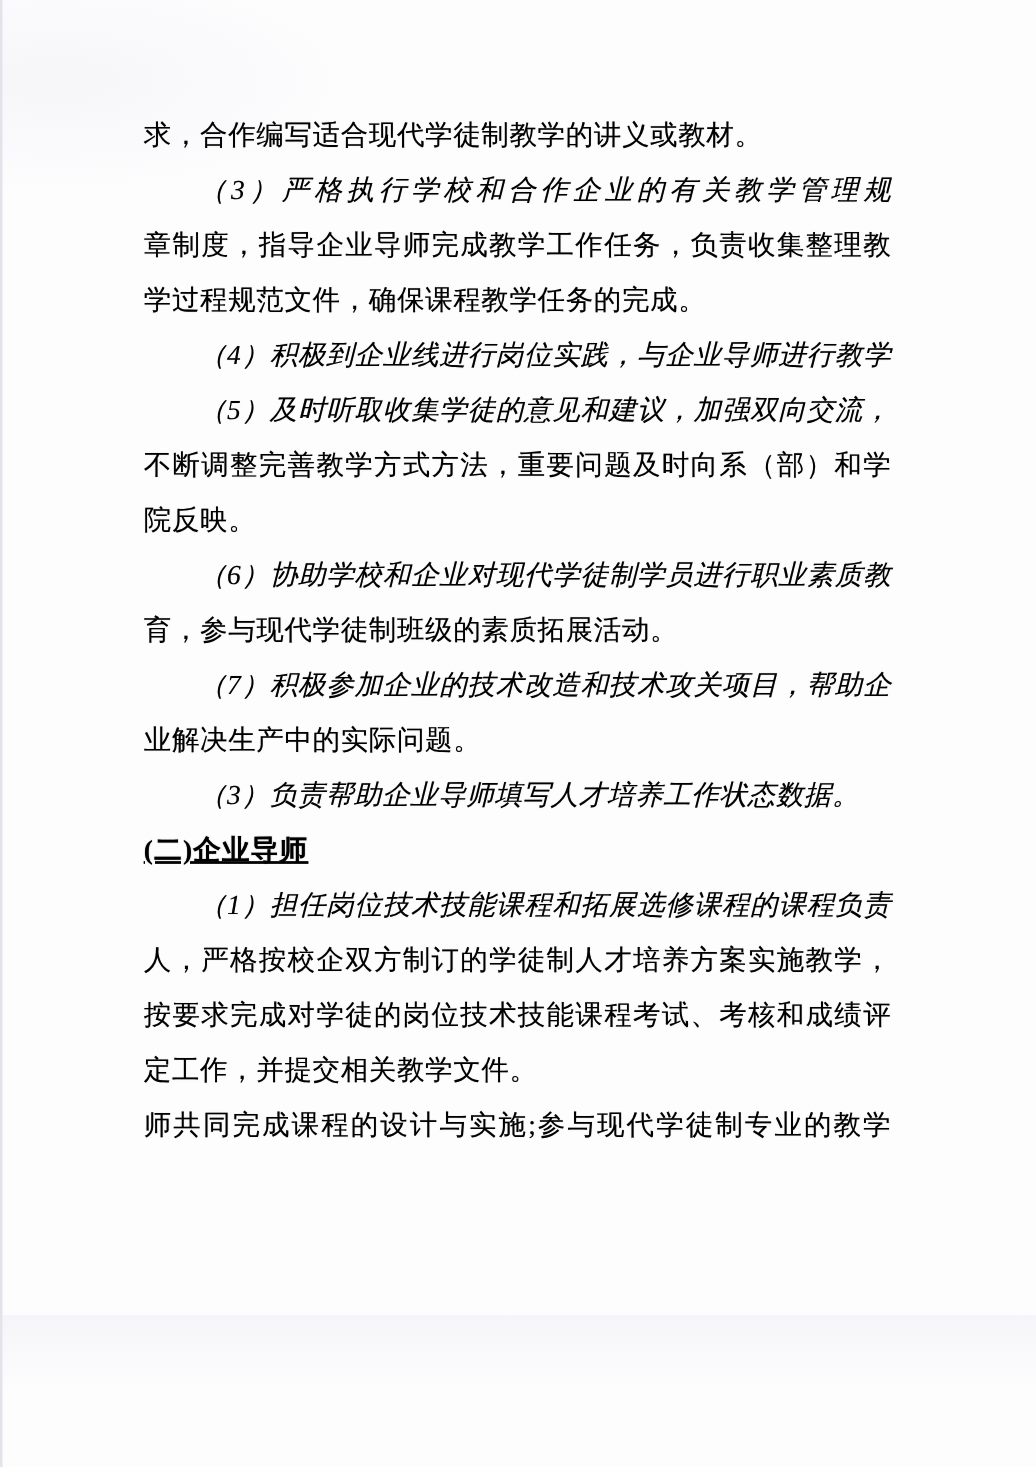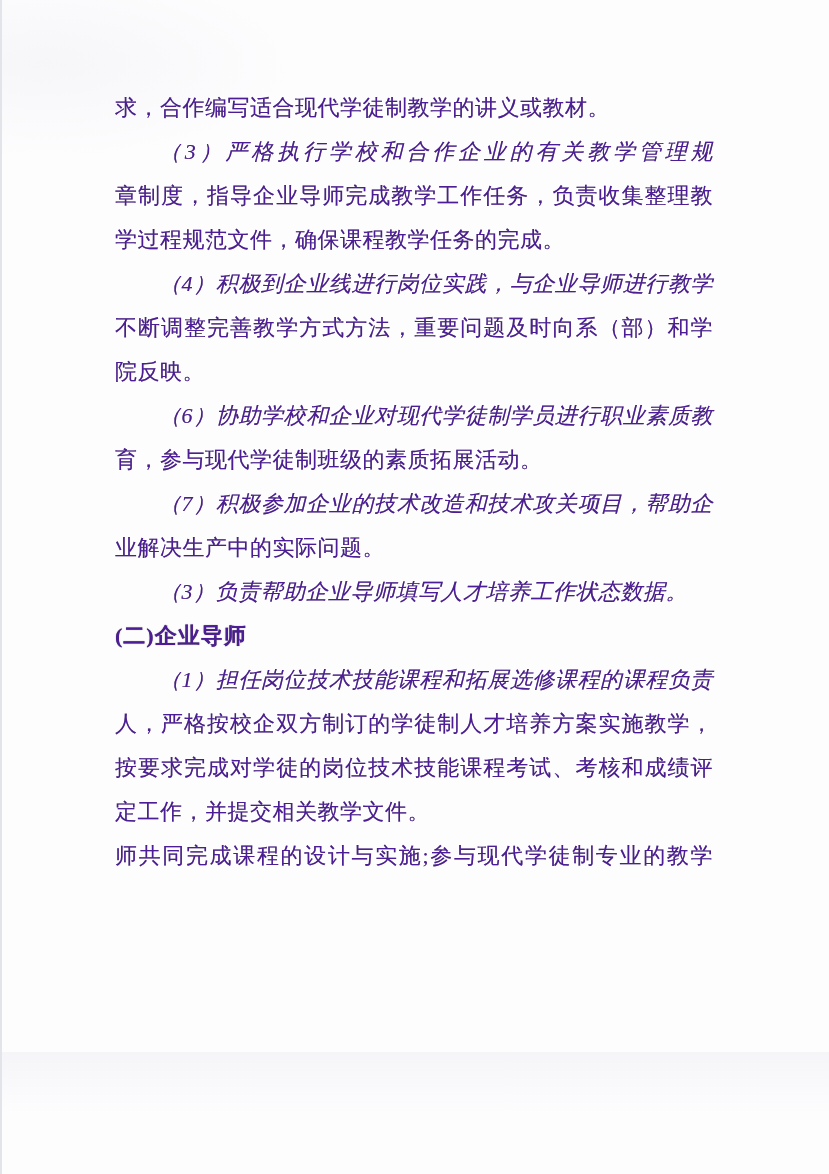--- a/index.html
+++ b/index.html
@@ -39,52 +39,54 @@
     left: 115px;
     top: 86px;
     width: 598px;
     color: #333333;
   }
   .line {
     font-size: 22px;
     line-height: 44px;
     height: 44px;
     letter-spacing: 0.5px;
-    color: #4c1d95;
+    color: #000000;
     text-align: left;
     
     text-shadow: 0 0 0.6px rgba(51,51,51,0.55);
   }
   .line.fill {
     text-align: justify;
     text-align-last: justify;
   }
   .line.indent {
     text-indent: 44px;
     font-style: italic;
   }
   .line.heading {
     font-weight: bold;
     letter-spacing: 1px;
     text-shadow: 0 0 0.8px rgba(34,34,34,0.8);
+    text-decoration: underline;
   }
 </style>
 </head>
 <body>
 
 <div class="page">
   <div class="smudge-top"></div>
   <div class="band-bottom"></div>
   <div class="edge-left"></div>
   <div class="content">
       <div class="line">求，合作编写适合现代学徒制教学的讲义或教材。</div>
       <div class="line indent fill">（3）严格执行学校和合作企业的有关教学管理规</div>
       <div class="line fill">章制度，指导企业导师完成教学工作任务，负责收集整理教</div>
       <div class="line">学过程规范文件，确保课程教学任务的完成。</div>
       <div class="line indent fill">（4）积极到企业线进行岗位实践，与企业导师进行教学</div>
+      <div class="line indent fill">（5）及时听取收集学徒的意见和建议，加强双向交流，</div>
       <div class="line fill">不断调整完善教学方式方法，重要问题及时向系（部）和学</div>
       <div class="line">院反映。</div>
       <div class="line indent fill">（6）协助学校和企业对现代学徒制学员进行职业素质教</div>
       <div class="line">育，参与现代学徒制班级的素质拓展活动。</div>
       <div class="line indent fill">（7）积极参加企业的技术改造和技术攻关项目，帮助企</div>
       <div class="line">业解决生产中的实际问题。</div>
       <div class="line indent">（3）负责帮助企业导师填写人才培养工作状态数据。</div>
       <div class="line heading">(二)企业导师</div>
       <div class="line indent fill">（1）担任岗位技术技能课程和拓展选修课程的课程负责</div>
       <div class="line fill">人，严格按校企双方制订的学徒制人才培养方案实施教学，</div>

